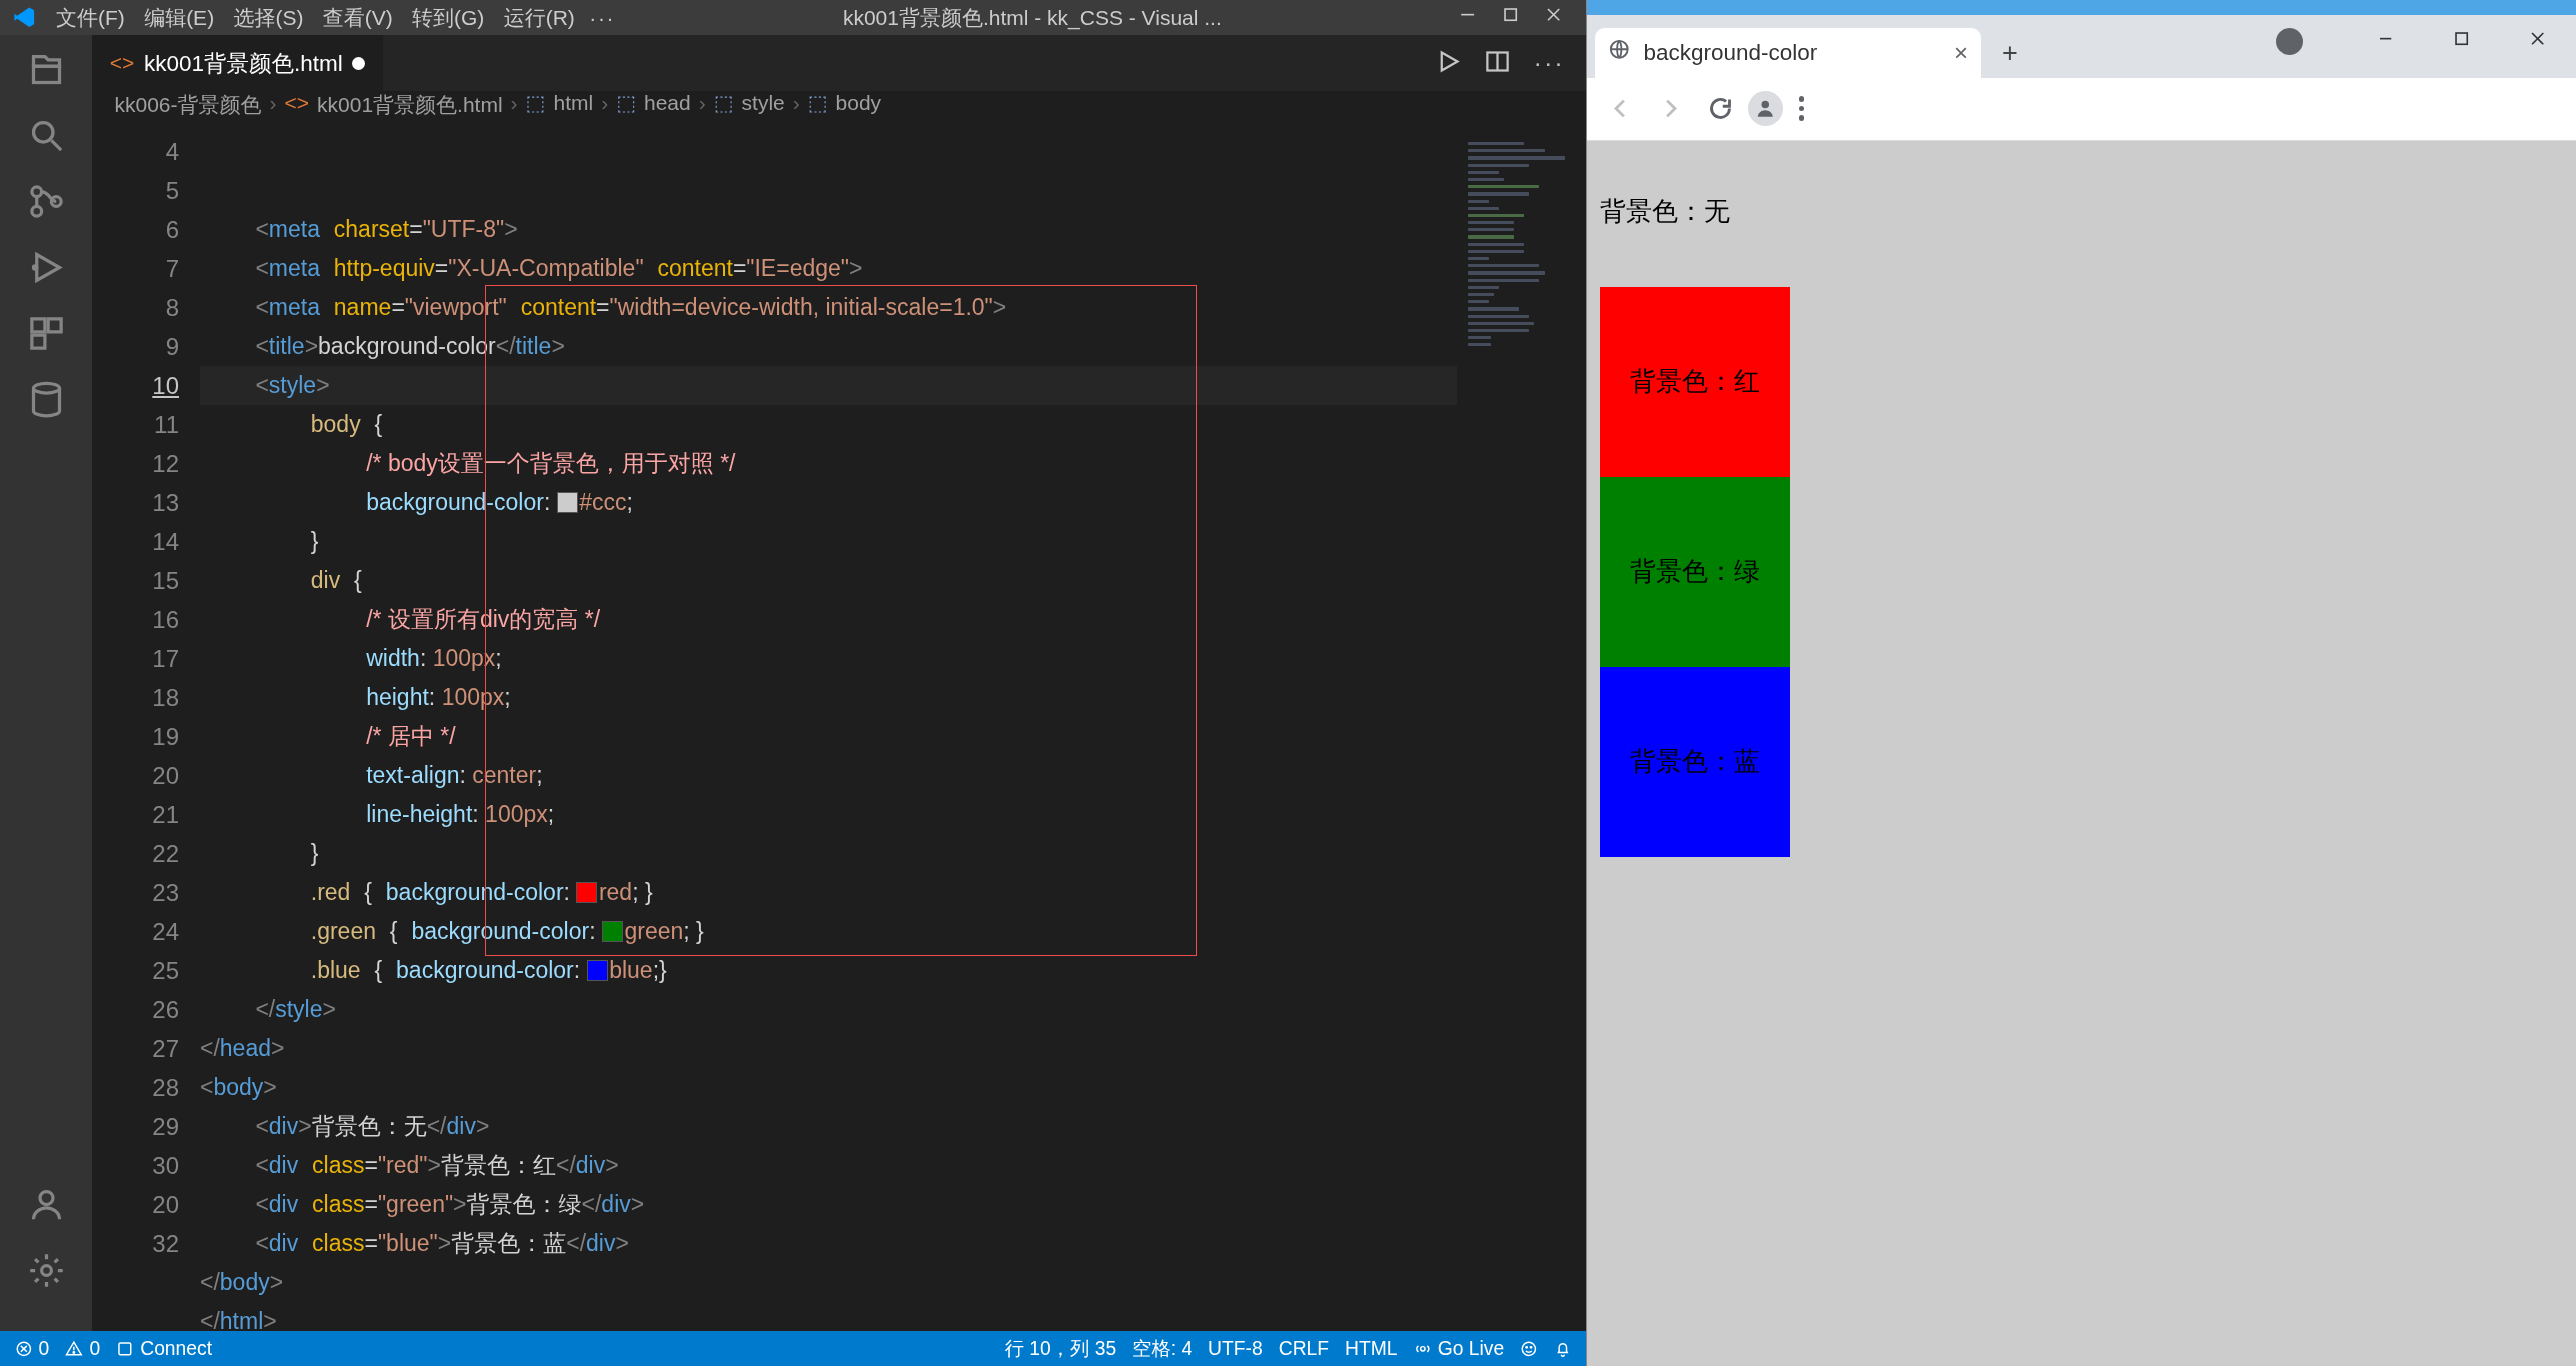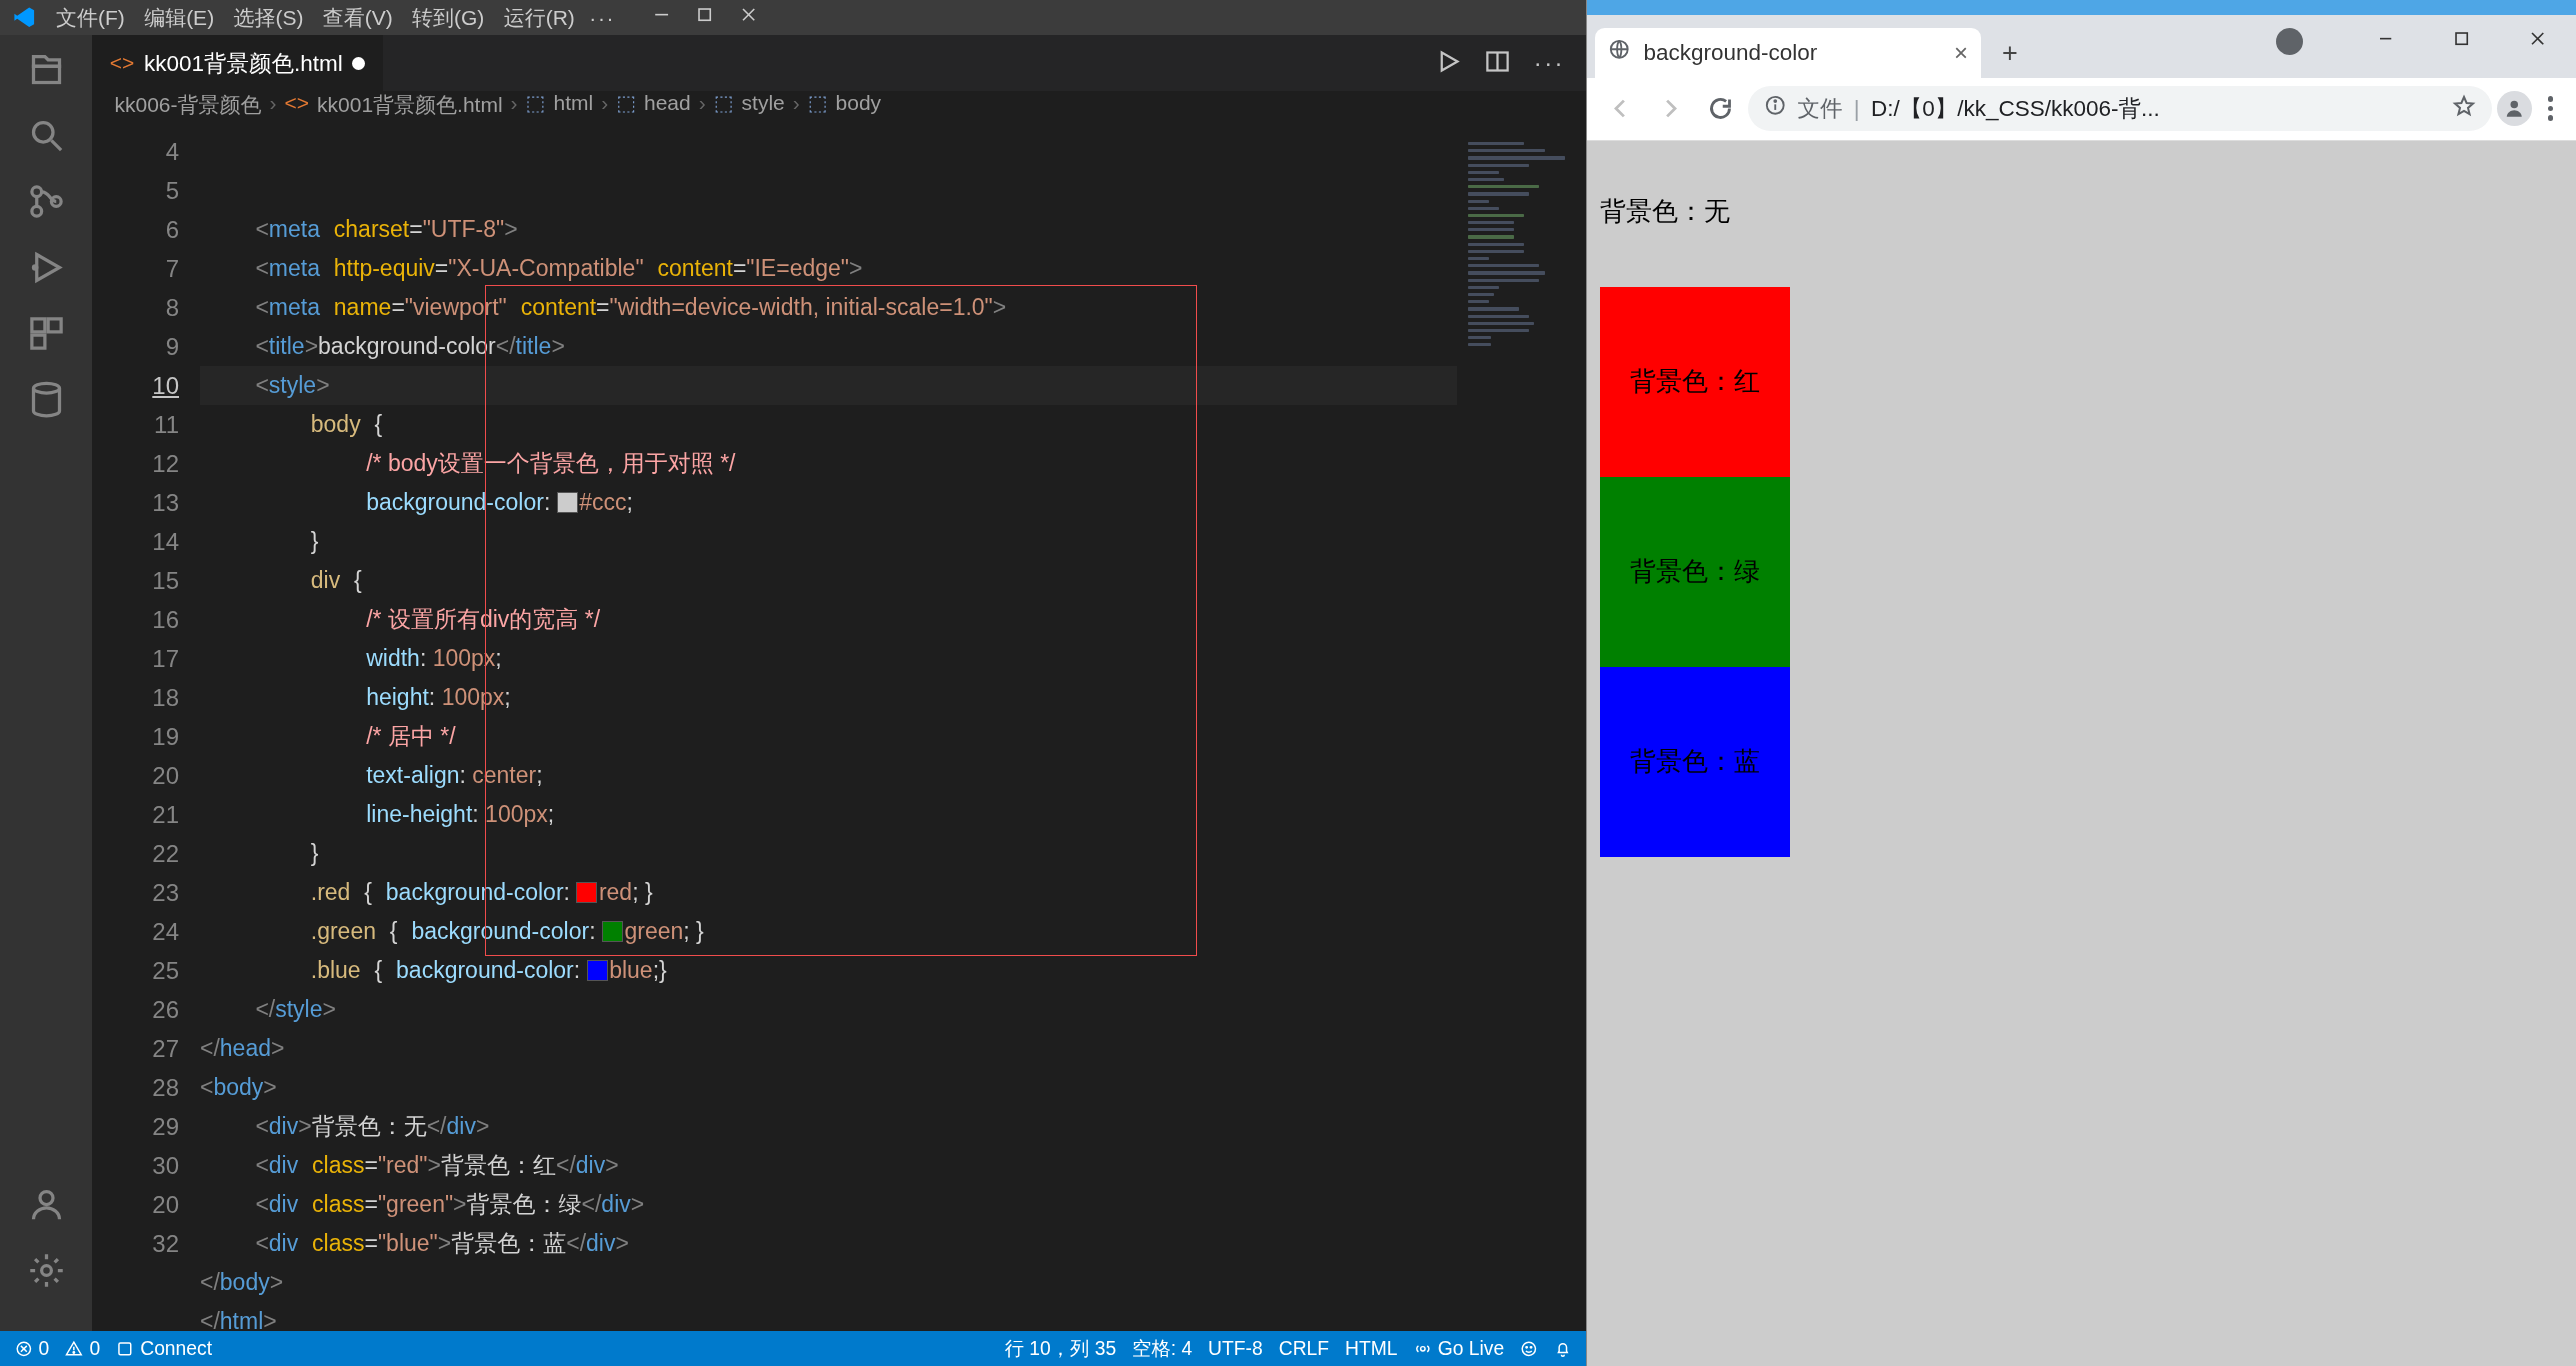--- a/index.html
+++ b/index.html
@@ -122,20 +122,21 @@
     </div>
     <div class="menu">
       <span>文件(F)</span>
       <span>编辑(E)</span>
       <span>选择(S)</span>
       <span>查看(V)</span>
       <span>转到(G)</span>
       <span>运行(R)</span>
     </div>
     <span class="dots">···</span>
+    <div class="title-center">kk001背景颜色.html - kk_CSS - Visual ...</div>
     <div class="winctl">
       <span class="winbtn"><svg viewBox="0 0 24 24">
             <line x1="4" y1="12" x2="20" y2="12" stroke="#ccc" stroke-width="2"></line>
           </svg></span>
       <span class="winbtn"><svg viewBox="0 0 24 24">
             <rect x="5" y="5" width="14" height="14" stroke="#ccc" fill="none" stroke-width="2"></rect>
           </svg></span>
       <span class="winbtn"><svg viewBox="0 0 24 24">
             <line x1="5" y1="5" x2="19" y2="19" stroke="#ccc" stroke-width="2"></line>
             <line x1="19" y1="5" x2="5" y2="19" stroke="#ccc" stroke-width="2"></line>
@@ -422,33 +423,20 @@
         <svg viewBox="0 0 24 24">
           <path d="M9 5l7 7-7 7"></path>
         </svg>
       </div>
     <div class="bicon">
         <svg viewBox="0 0 24 24">
           <path d="M20 12a8 8 0 1 1-3-6.3"></path>
           <path d="M20 4v6h-6"></path>
         </svg>
       </div>
-    <div class="omni">
-      <span class="info"><svg viewBox="0 0 24 24">
-            <circle cx="12" cy="12" r="9"></circle>
-            <line x1="12" y1="11" x2="12" y2="17"></line>
-            <circle cx="12" cy="7.5" r="1" fill="#5f6368"></circle>
-          </svg></span>
-      <span class="filelabel">文件</span>
-      <span class="sep">|</span>
-      <span class="url">D:/【0】/kk_CSS/kk006-背...</span>
-      <span class="star"><svg viewBox="0 0 24 24">
-            <path d="M12 3l2.6 6 6.4.5-5 4.4 1.6 6.3L12 17l-5.6 3.2L8 13.9 3 9.5l6.4-.5z"></path>
-          </svg></span>
-    </div>
     <div class="avatar">
         <svg viewBox="0 0 24 24">
           <circle cx="12" cy="8" r="4"></circle>
           <path d="M4 21c0-4 4-7 8-7s8 3 8 7z"></path>
         </svg>
       </div>
     <div class="dots3">
         <span></span>
         <span></span>
         <span></span>

